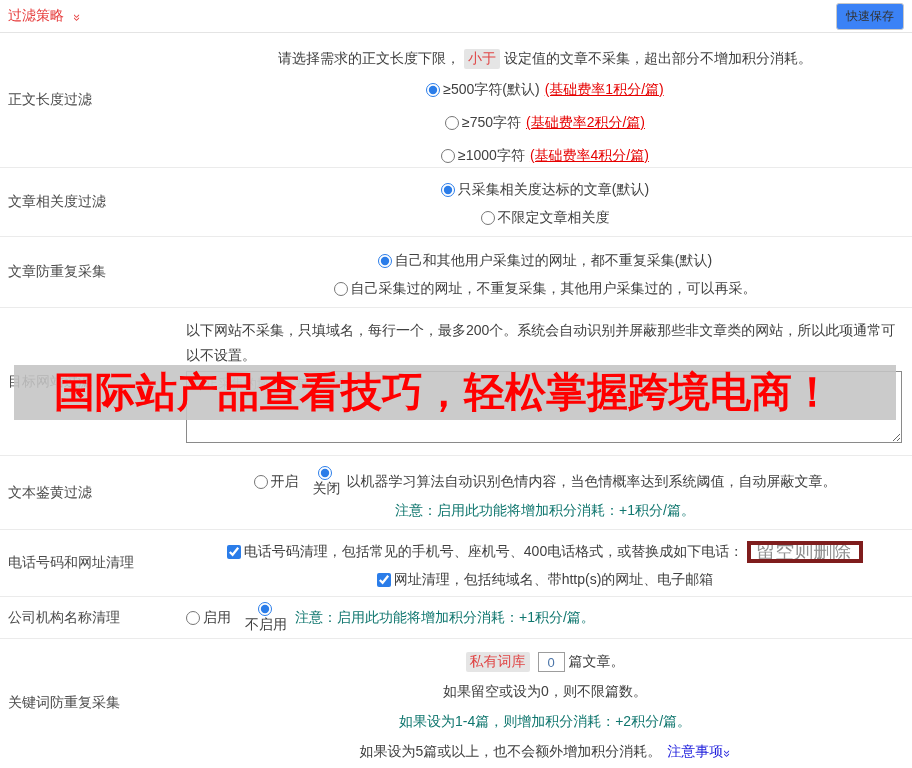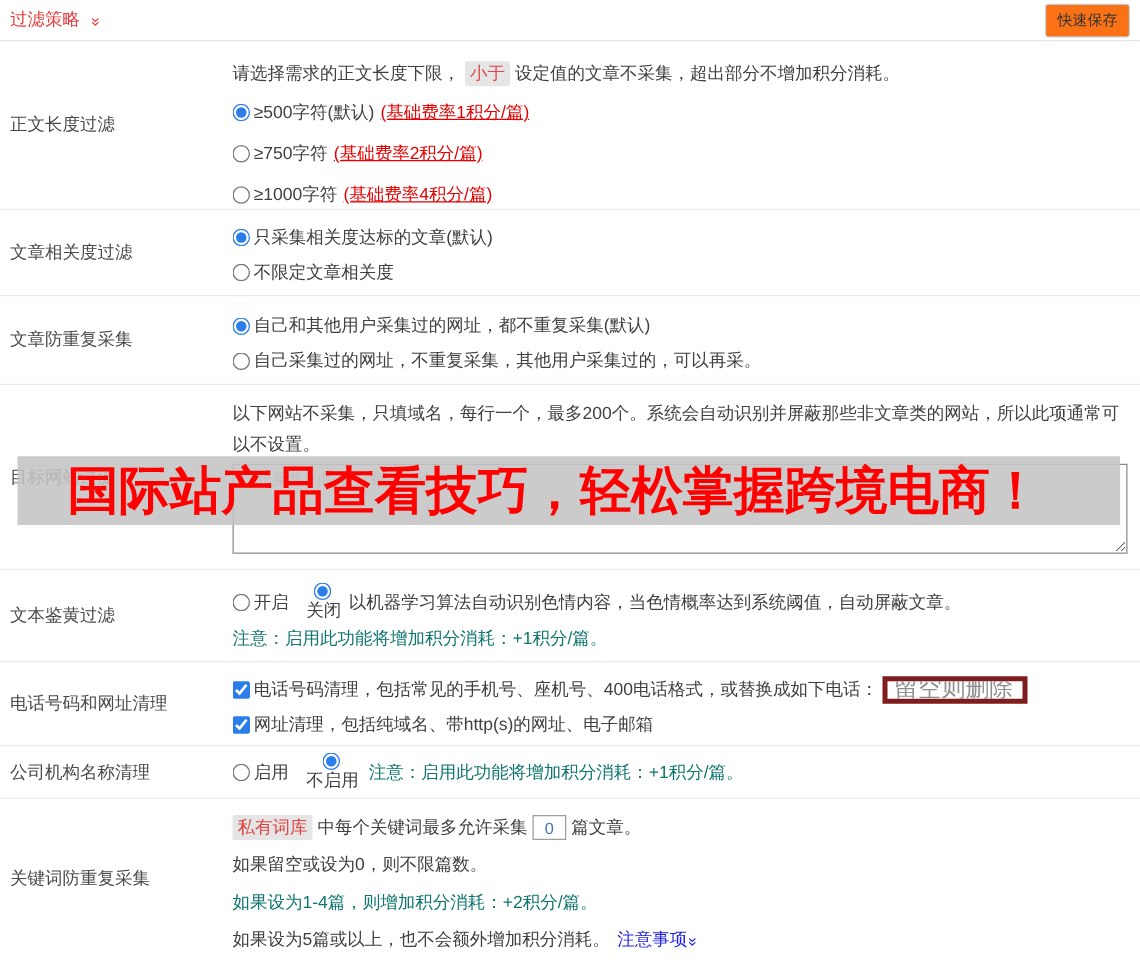--- a/index.html
+++ b/index.html
@@ -15,32 +15,32 @@
     border-bottom:1px solid #e4e4e4; padding:0 8px;
   }
   .page-title{ color:#e63b3b; font-size:14px; display:flex; align-items:center; gap:11px; }
   .chevron-dbl{
     display:inline-block; transform:rotate(90deg); font-size:13px; line-height:1;
     letter-spacing:-2px; margin-top:1px;
   }
   .chevron-red{ color:#e63b3b; }
   .chevron-blue{ color:#2222dd; }
   .save-btn{
-    background:#f97316; border:1px solid #c9c9c9; border-radius:3px;
+    background:#3b82f6; border:1px solid #c9c9c9; border-radius:3px;
     font-size:12px; color:#333; padding:4px 9px; cursor:pointer;
     font-family:inherit;
   }
   
   .row{ display:flex; border-bottom:1px solid #ebebeb; }
   .row-label{
     width:186px; flex:0 0 186px; padding-left:8px;
     display:flex; align-items:center; color:#4a4a4a;
   }
   .row-content{ flex:1 1 auto; padding-right:8px; }
-  .line{ display:flex; align-items:center; }
+  .line{ display:flex; align-items:center;justify-content:center; }
   .h33{ height:33px; } .h28{ height:28px; } .h30{ height:30px; }
   input[type=radio], input[type=checkbox]{
     accent-color:#2b7de9; width:14px; height:14px; margin:0 3px 0 0; flex:0 0 auto;
   }
   .hl-pink{
     color:#e04545; background:#e5e5e5; padding:1px 4px; margin:0 4px; border-radius:2px;
   }
   .fee-red{ color:#e60000; margin-left:5px; }
   .fee-red u{ text-decoration:underline; }
   .note-red{ color:#0f766e; }
@@ -201,21 +201,20 @@
     </label>
     <span class="note-red">注意：启用此功能将增加积分消耗：+1积分/篇。</span>
   </div>
 </div>
 
 <div class="row row-keyword">
   <div class="row-label">关键词防重复采集</div>
   <div class="row-content">
     <div class="line h30">
       <span class="hl-pink" style="margin-left:0;">私有词库</span>
-      <span>中每个关键词最多允许采集</span>
       <input type="text" class="count-input" value="0" style="">
       <span>篇文章。</span>
     </div>
     <div class="line h30">如果留空或设为0，则不限篇数。</div>
     <div class="line h30 note-red">如果设为1-4篇，则增加积分消耗：+2积分/篇。</div>
     <div class="line h30">
       <span>如果设为5篇或以上，也不会额外增加积分消耗。</span>
       <span class="link-blue">
         <span>注意事项</span>
         <span class="chevron-dbl chevron-blue">»</span>

